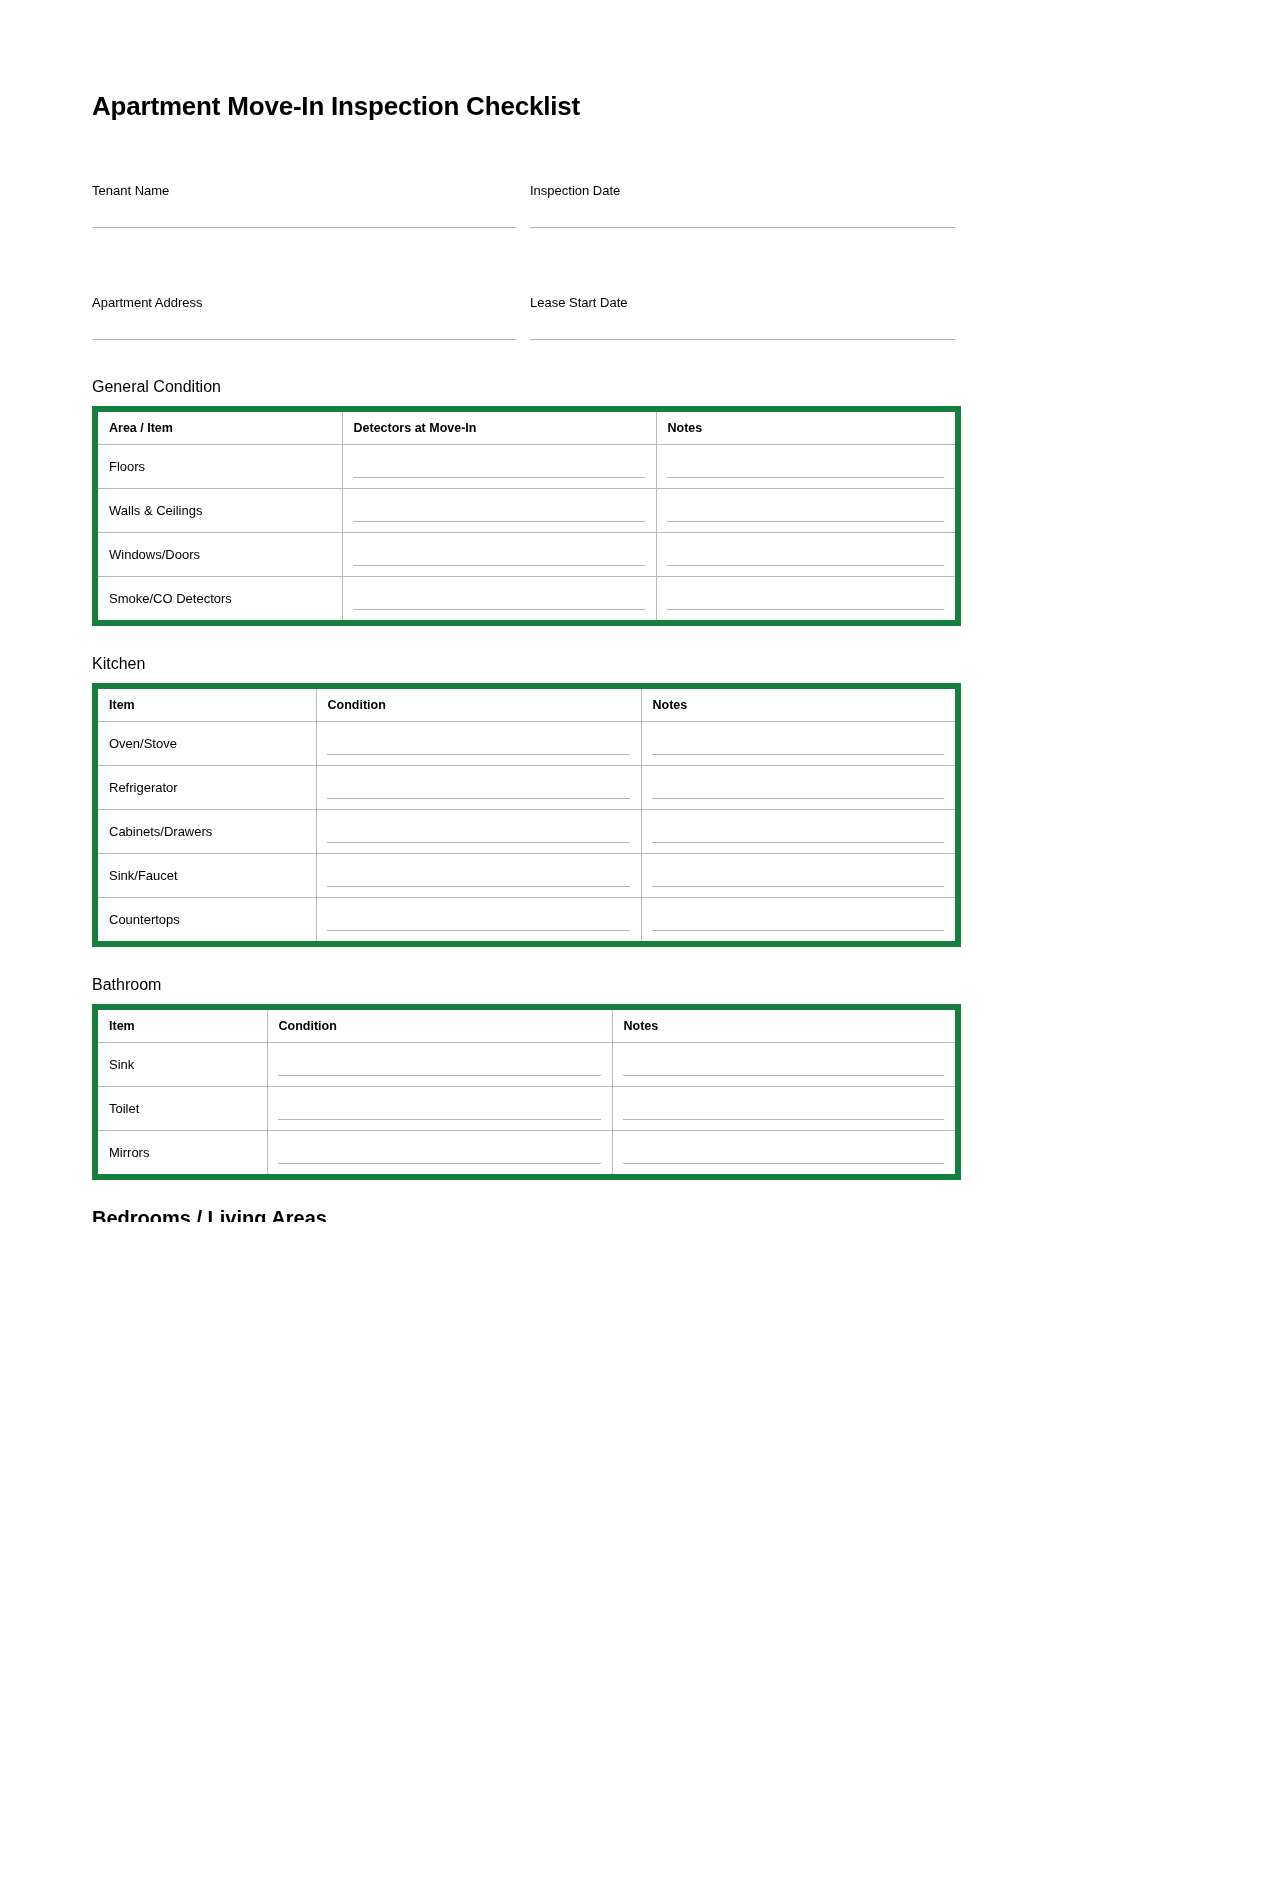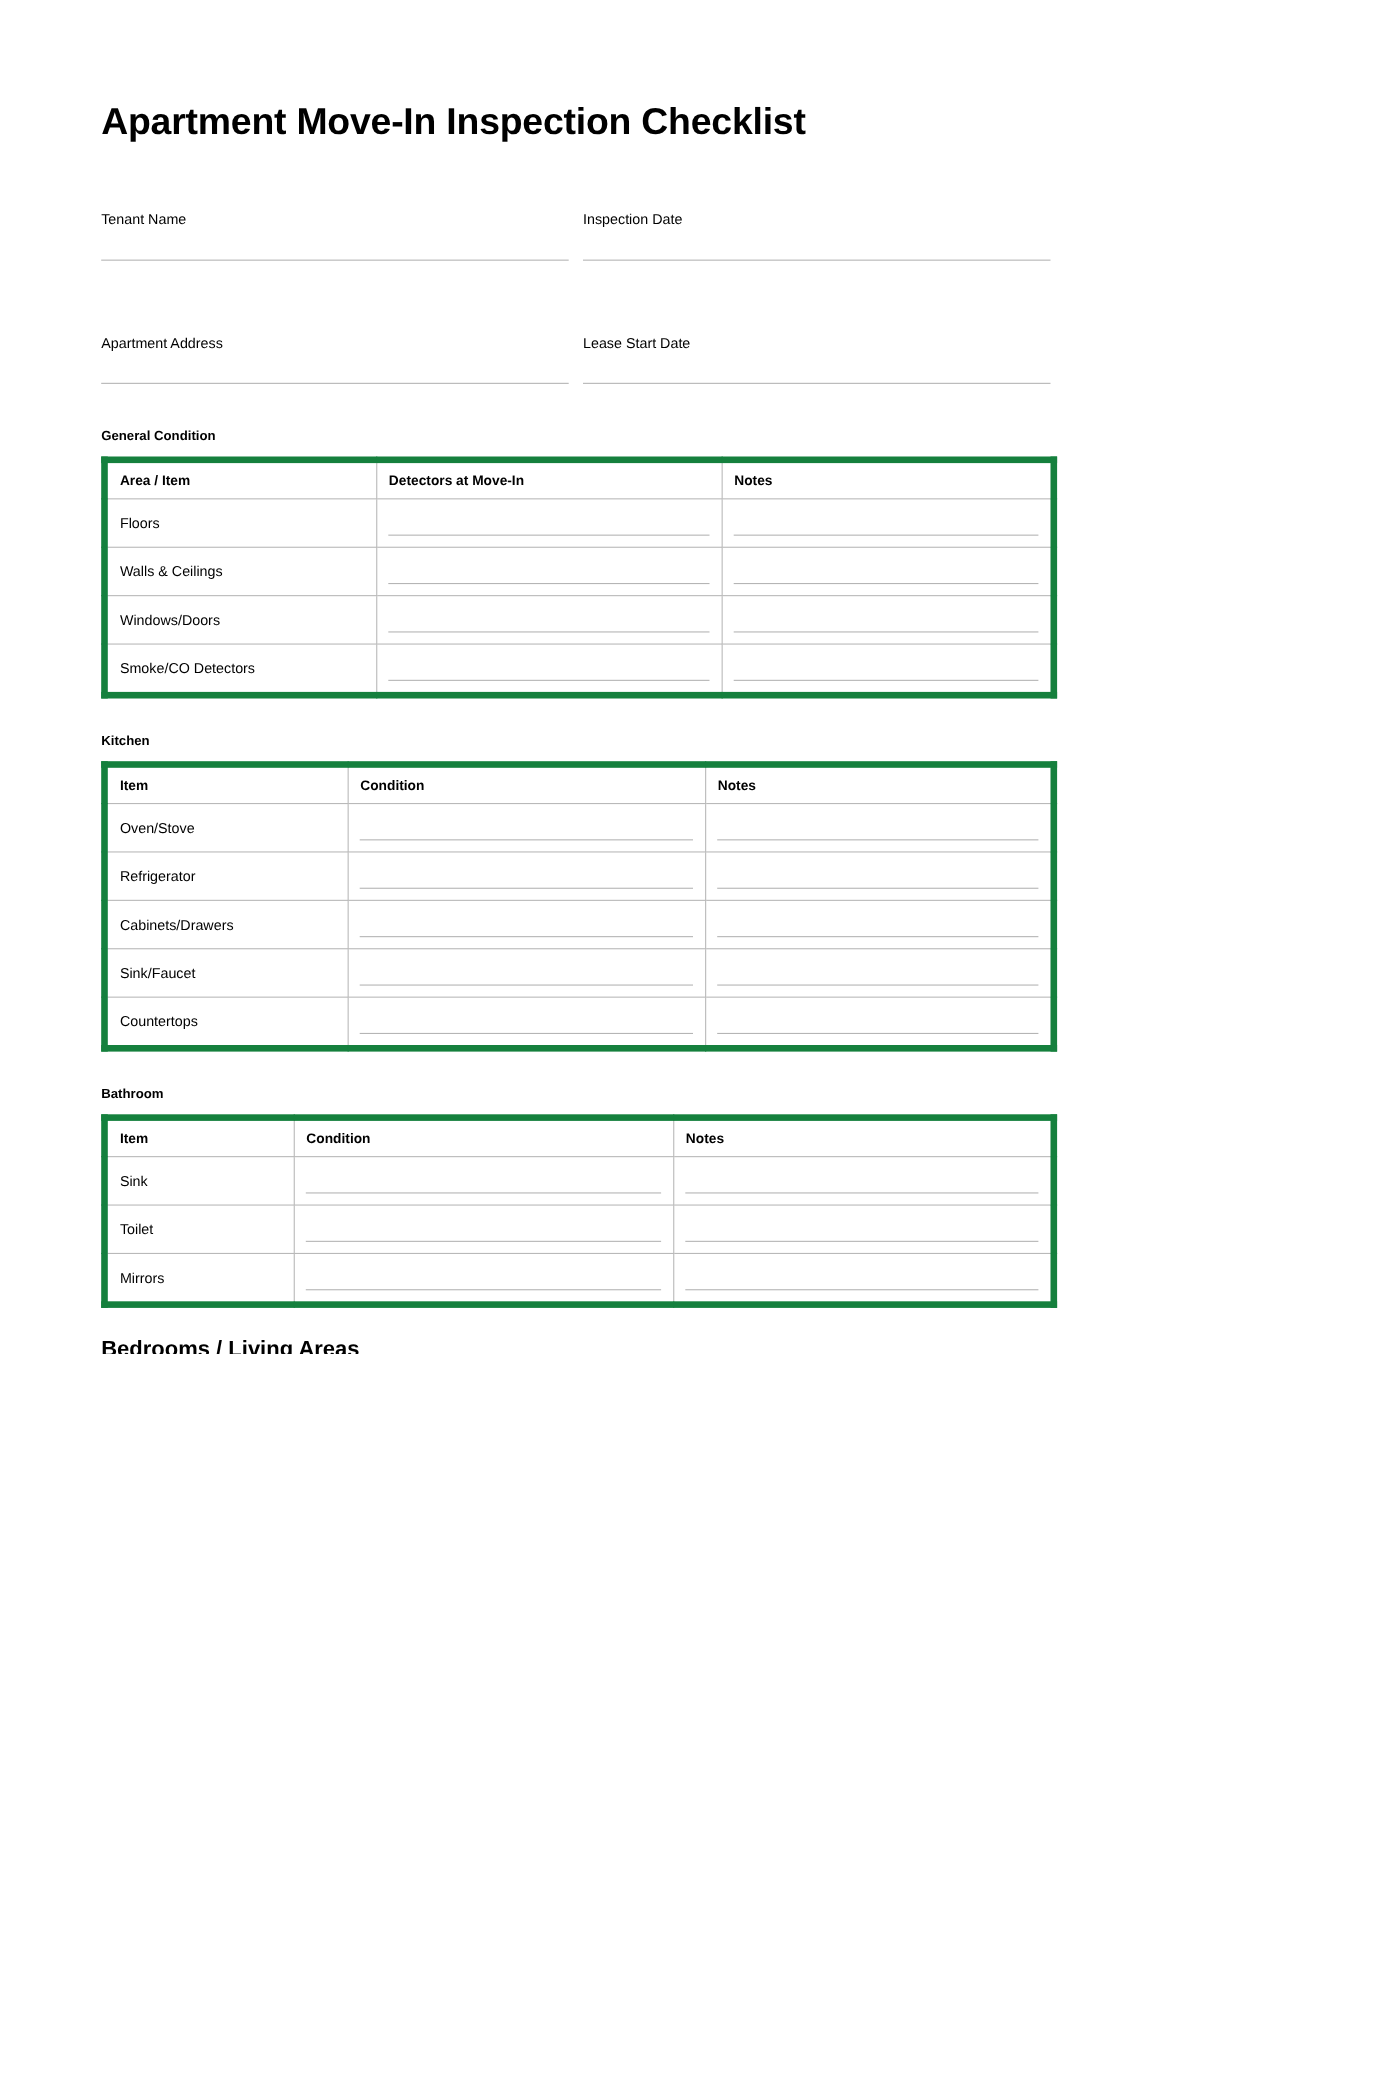--- a/index.html
+++ b/index.html
@@ -27,21 +27,21 @@
   
   .content {
     position: absolute;
     left: 92px;
     top: 92px;
     width: 863px;
   }
 
   
   .doc-title {
-    font-size: 34px;
+    font-size: 26px;
     font-weight: bold;
     letter-spacing: -0.2px;
     line-height: 1.15;
     margin: 0 0 21px 0;
     color: #000;
   }
 
   
   .field-grid {
     display: grid;
@@ -60,22 +60,22 @@
     margin-top: 40px;
   }
   .field-line {
     border-bottom: 1px solid #b5b5b5;
     height: 0;
     margin-bottom: 27px;
   }
 
   
   .section-title {
-    font-size: 12px;
-    font-weight: bold;
+    font-size: 16px;
+    font-weight: normal;
     margin: 10px 0 9px 0;
     line-height: 20px;
     color: #000;
   }
   .section {
     margin-bottom: 28px;
   }
 
   
   table.checklist {

